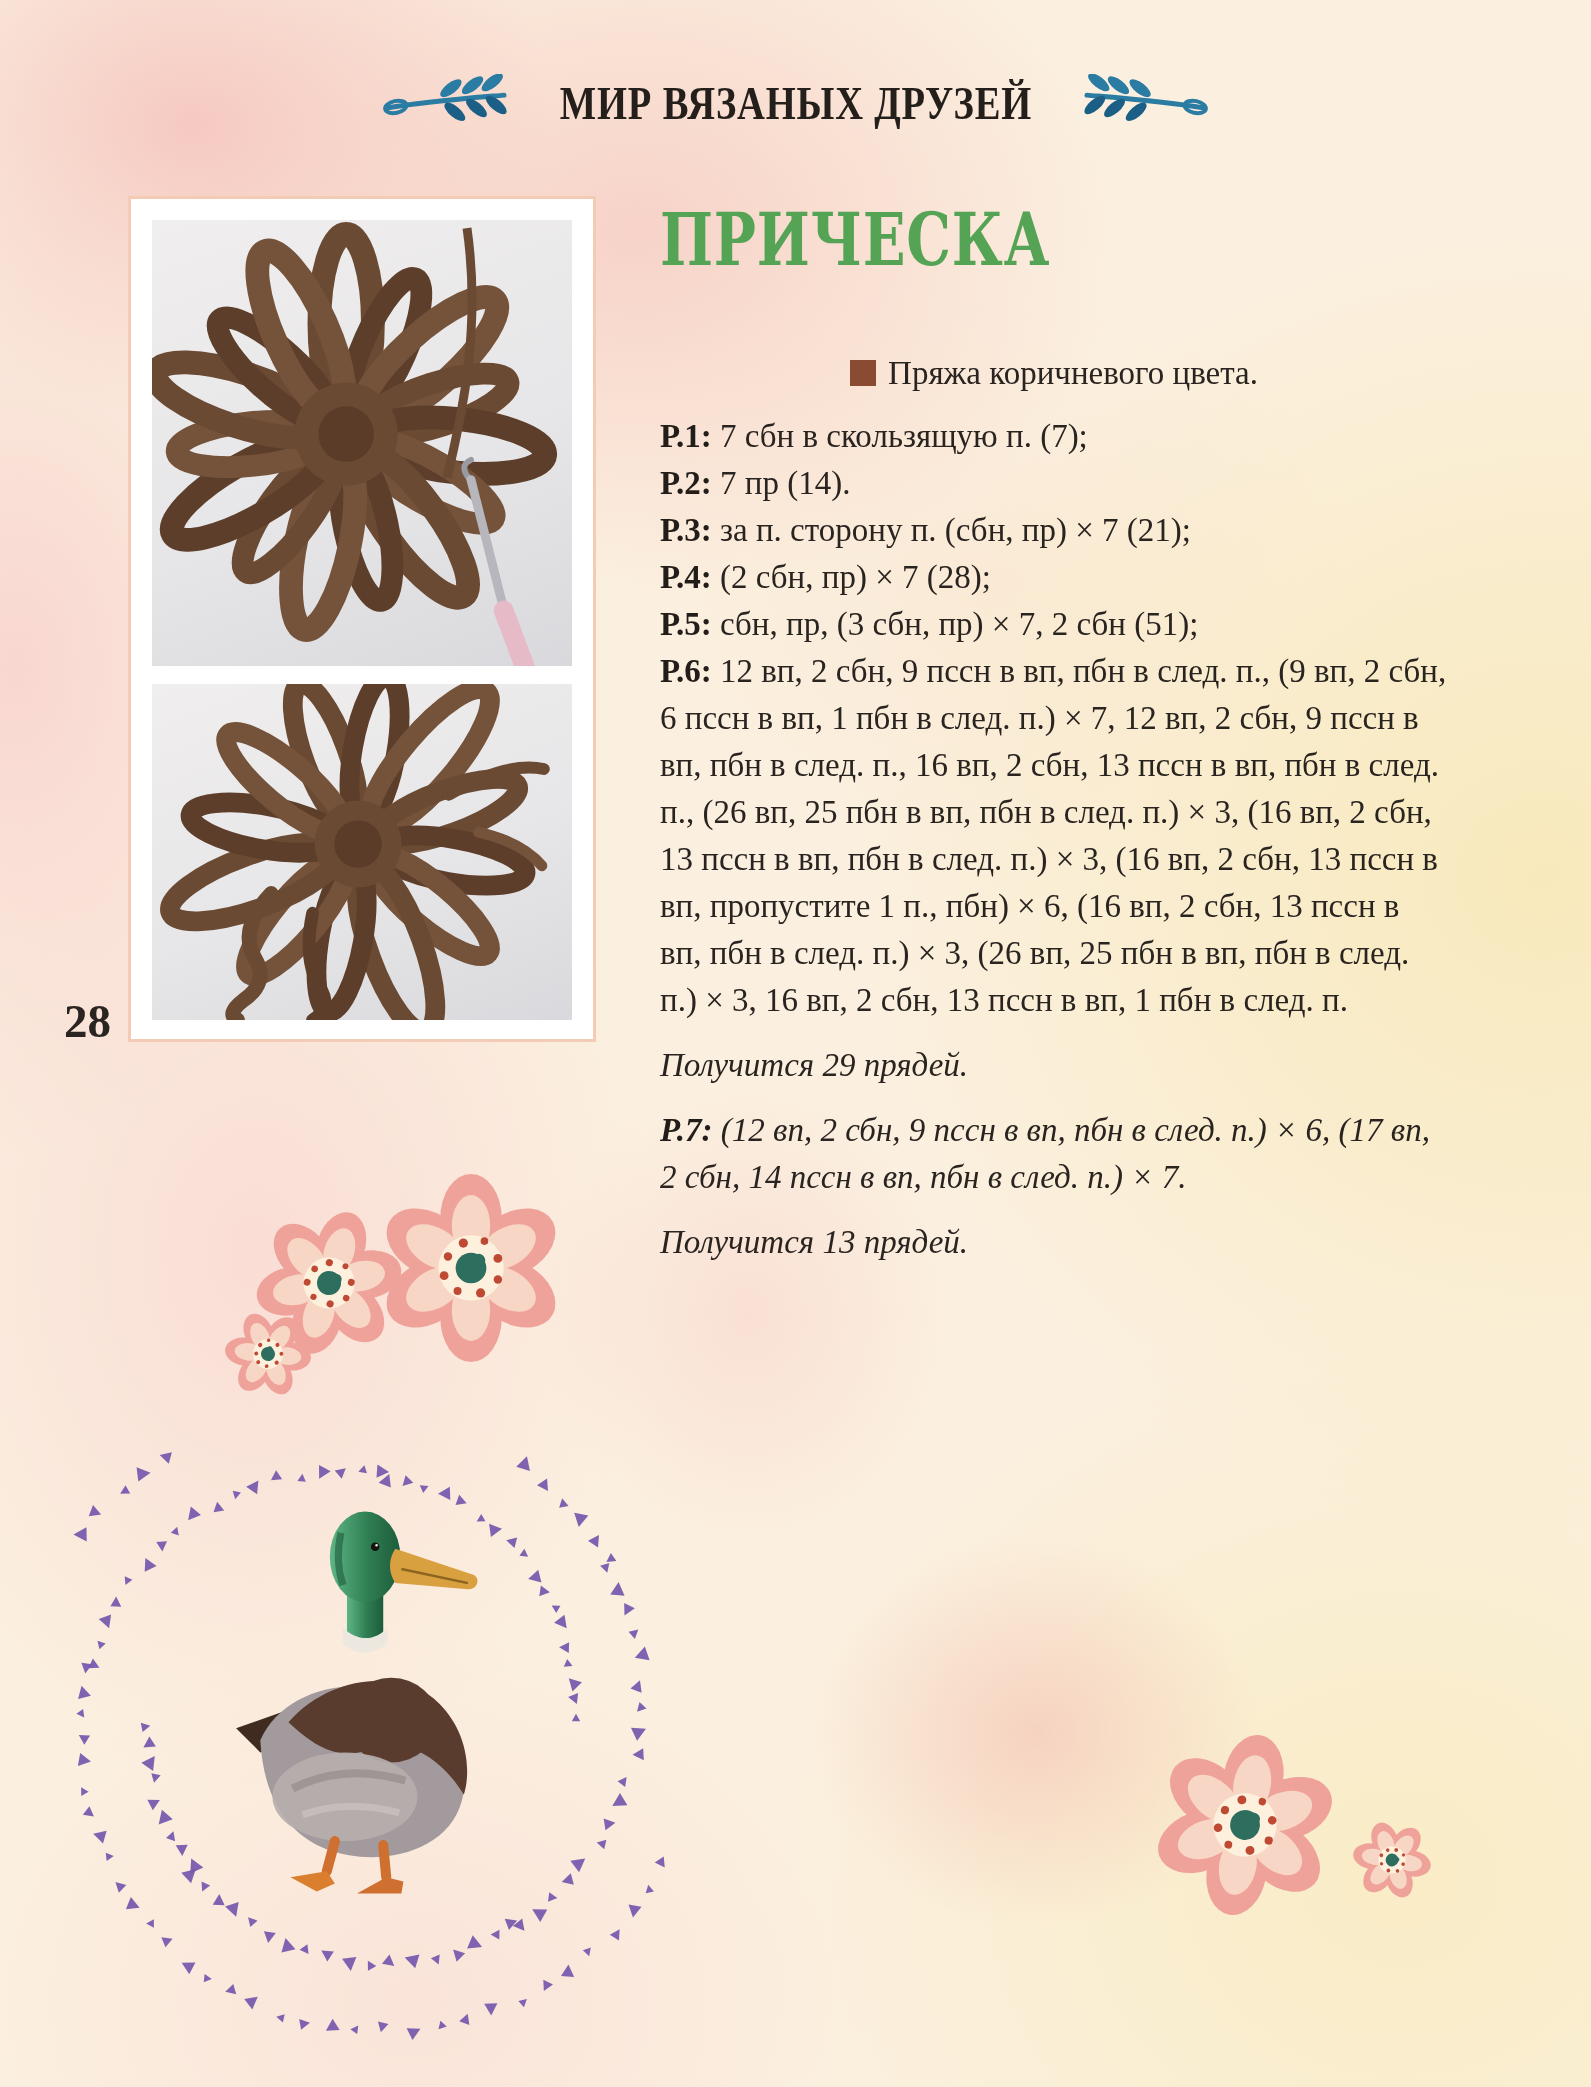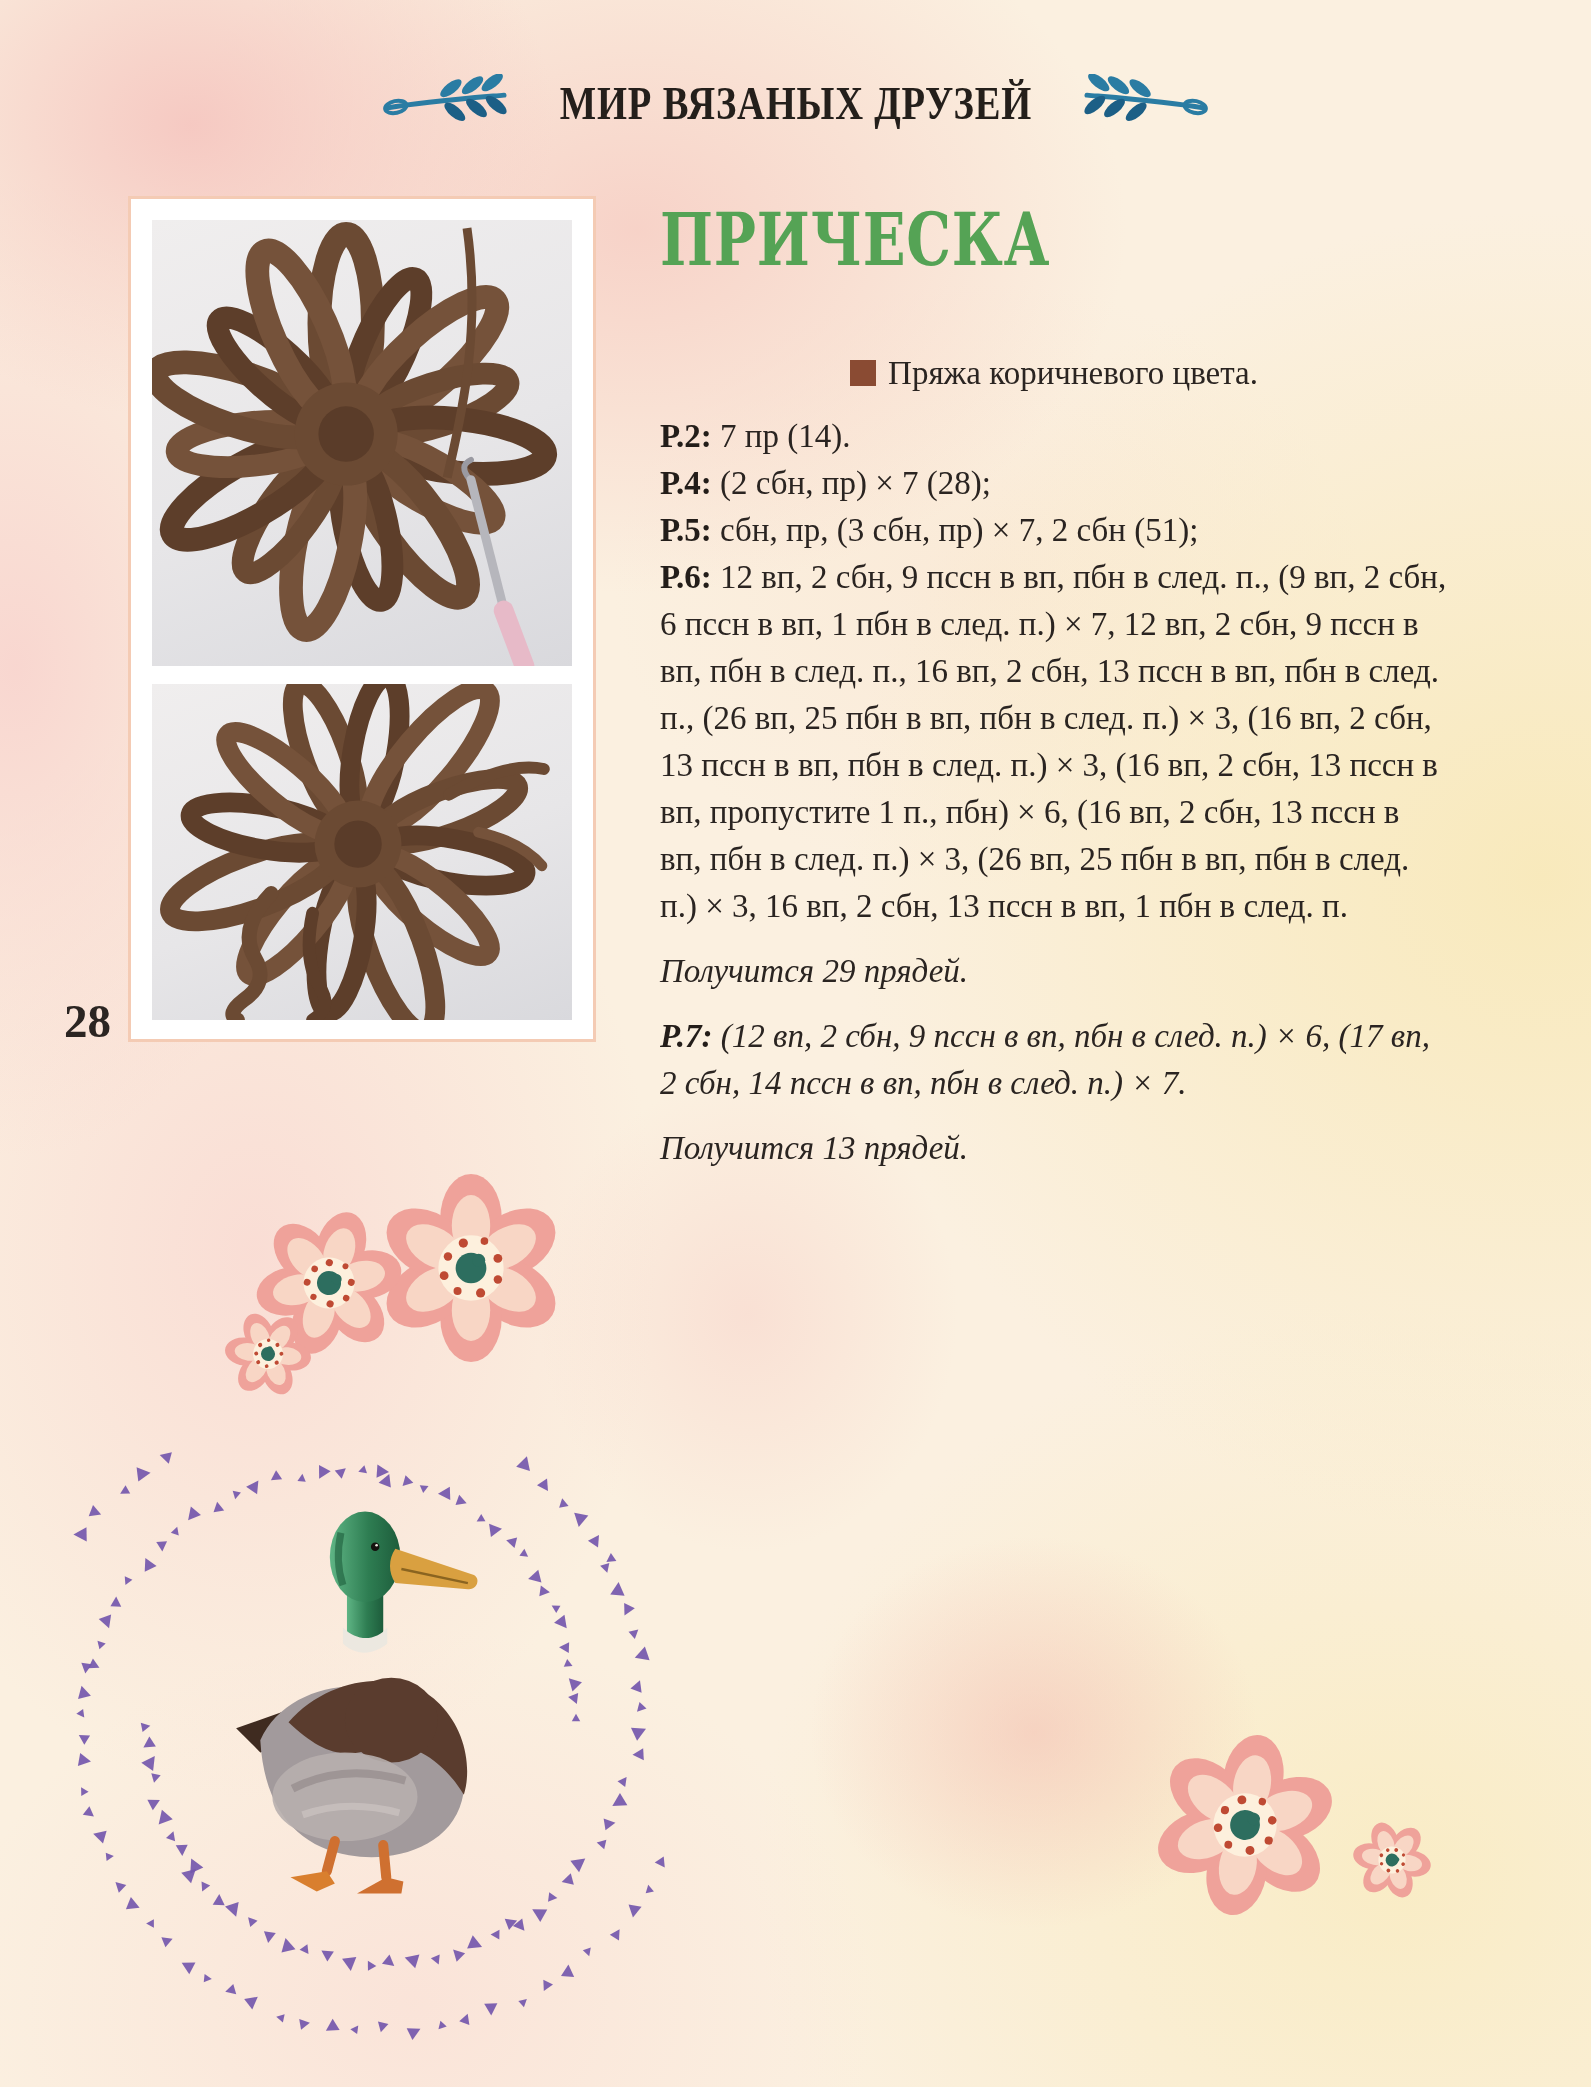--- a/index.html
+++ b/index.html
@@ -290,21 +290,23 @@
   </div>
 
   <div class="page-num">28</div>
 
   <h2 class="section-title">ПРИЧЕСКА</h2>
 
   <div class="content">
     <p class="materials">
       <span class="bullet"></span><span>Пряжа коричневого цвета.</span>
     </p>
+    <p><b>Р.1:</b> <span>7 сбн в скользящую п. (7);</span></p>
     <p><b>Р.2:</b> <span>7 пр (14).</span></p>
+    <p><b>Р.3:</b> <span>за п. сторону п. (сбн, пр) × 7 (21);</span></p>
     <p><b>Р.4:</b> <span>(2 сбн, пр) × 7 (28);</span></p>
     <p><b>Р.5:</b> <span>сбн, пр, (3 сбн, пр) × 7, 2 сбн (51);</span></p>
     <p><b>Р.6:</b> <span>12 вп, 2 сбн, 9 пссн в вп, пбн в след. п., (9 вп, 2 сбн, 6 пссн в вп, 1 пбн в след. п.) × 7, 12 вп, 2 сбн, 9 пссн в вп, пбн в след. п., 16 вп, 2 сбн, 13 пссн в вп, пбн в след. п., (26 вп, 25 пбн в вп, пбн в след. п.) × 3, (16 вп, 2 сбн, 13 пссн в вп, пбн в след. п.) × 3, (16 вп, 2 сбн, 13 пссн в вп, пропустите 1 п., пбн) × 6, (16 вп, 2 сбн, 13 пссн в вп, пбн в след. п.) × 3, (26 вп, 25 пбн в вп, пбн в след. п.) × 3, 16 вп, 2 сбн, 13 пссн в вп, 1 пбн в след. п.</span></p>
     <p class="para">Получится 29 прядей.</p>
     <p class="para"><b>Р.7:</b> <span>(12 вп, 2 сбн, 9 пссн в вп, пбн в след. п.) × 6, (17 вп, 2 сбн, 14 пссн в вп, пбн в след. п.) × 7.</span></p>
     <p class="para">Получится 13 прядей.</p>
   </div>
 
   <svg width="0" height="0" style="position:absolute">
     <defs>

